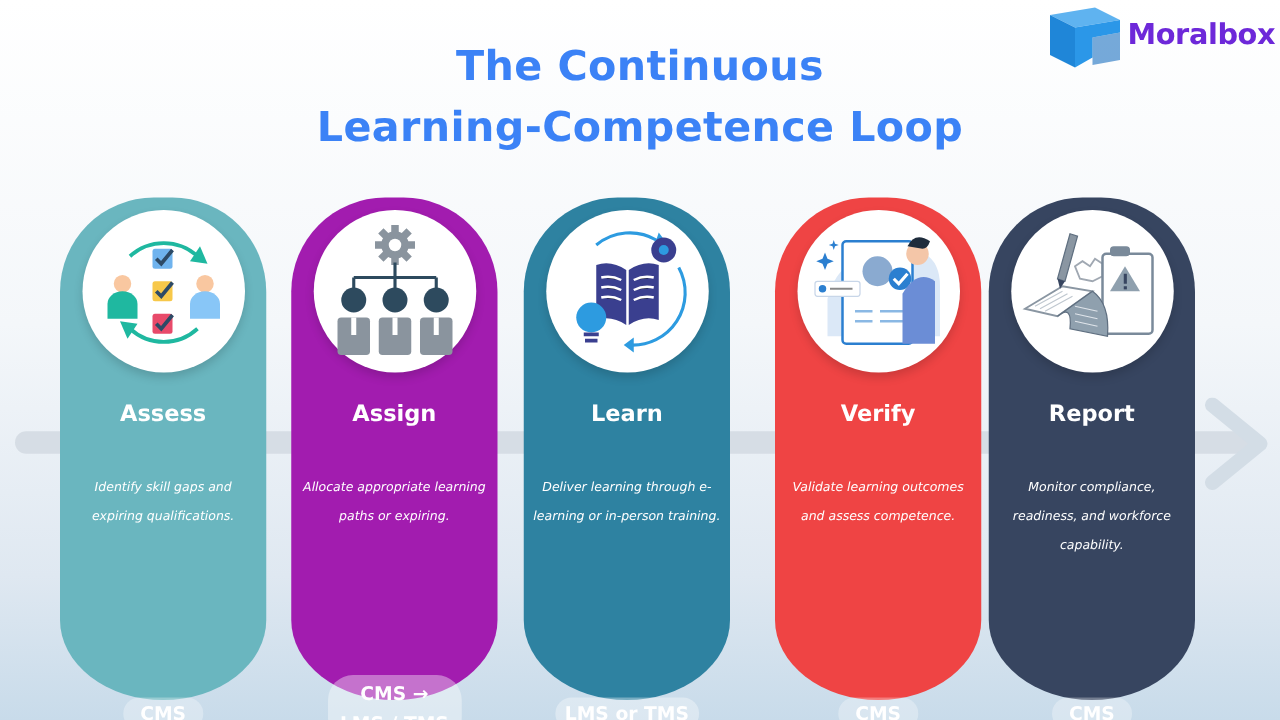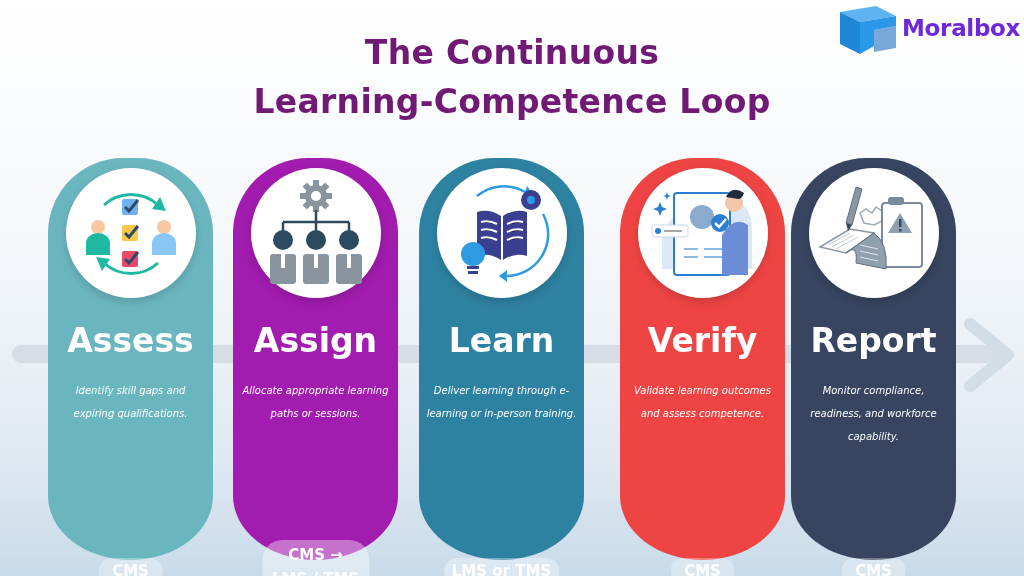--- a/index.html
+++ b/index.html
@@ -4,21 +4,21 @@
 <style>
   * { box-sizing: border-box; margin: 0; padding: 0; }
   html, body { width: 1024px; height: 576px; overflow: hidden; }
   body {
     font-family: "DejaVu Sans", sans-serif;
     background: linear-gradient(180deg, #ffffff 0%, #f4f7fa 45%, #dfe8f1 80%, #c8dbea 100%);
     position: relative;
   }
   .title {
     position: absolute; left: 0; width: 1024px; top: 28px;
-    text-align: center; color: #701a75; font-weight: bold;
+    text-align: center; color: #3b82f6; font-weight: bold;
     font-size: 33px; line-height: 49px; letter-spacing: 0.3px;
   }
   .logo { position: absolute; left: 838px; top: 4px; width: 186px; height: 52px; }
   .logo-text {
     position: absolute; left: 64px; top: 11px; color: #6d28d9;
     font-weight: bold; font-size: 23px; letter-spacing: -0.3px;
   }
   .arrow-line {
     position: absolute; left: 12px; top: 345px; width: 990px; height: 18px;
     background: #d6dde5; border-radius: 9px;
@@ -29,21 +29,21 @@
     border-radius: 82px 82px 90px 90px / 82px 82px 70px 70px;
   }
   .circle {
     position: absolute; left: 18px; top: 10px; width: 130px; height: 130px;
     border-radius: 50%; background: #ffffff;
     box-shadow: 0 4px 8px rgba(0,0,0,0.15);
     display: flex; align-items: center; justify-content: center;
   }
   .card-title {
     position: absolute; left: 0; width: 100%; top: 163px; text-align: center;
-    color: #ffffff; font-weight: bold; font-size: 33px;
+    color: #ffffff; font-weight: bold; font-size: 18px;
   }
   .card-desc {
     position: absolute; left: 6px; right: 6px; top: 221px; text-align: center;
     color: #ffffff; font-style: italic; font-size: 10px; line-height: 23px;
   }
   .pill {
     position: absolute; left: 50%; transform: translateX(-50%);
     color: #ffffff; font-weight: bold; font-size: 15px; text-align: center;
     border-radius: 16px; white-space: nowrap; margin-top: 48px;
   }
@@ -118,21 +118,21 @@
           <rect x="70" y="76" width="26" height="30" rx="3"></rect>
         </g>
       <g fill="#fff">
           <rect x="15" y="76" width="4" height="14"></rect>
           <rect x="48" y="76" width="4" height="14"></rect>
           <rect x="81" y="76" width="4" height="14"></rect>
         </g>
     </svg>
   </div>
   <div class="card-title">Assign</div>
-  <div class="card-desc">Allocate appropriate learning paths or sessions.</div>
+  <div class="card-desc">Allocate appropriate learning paths or expiring.</div>
   <div class="pill" style="top:334px;padding:3px 10px;line-height:24px;background:rgba(255,255,255,0.38);border-radius:20px">
     <div>CMS →</div>
     <div>LMS / TMS</div>
   </div>
 </div>
 
 <div class="card" style="left:419px;background:#2e82a1">
   <div class="circle">
     <svg width="110" height="110" viewBox="0 0 110 110">
       <path d="M30,18 A42,42 0 0,1 78,14" fill="none" stroke="#2d9be0" stroke-width="2.5"></path>

